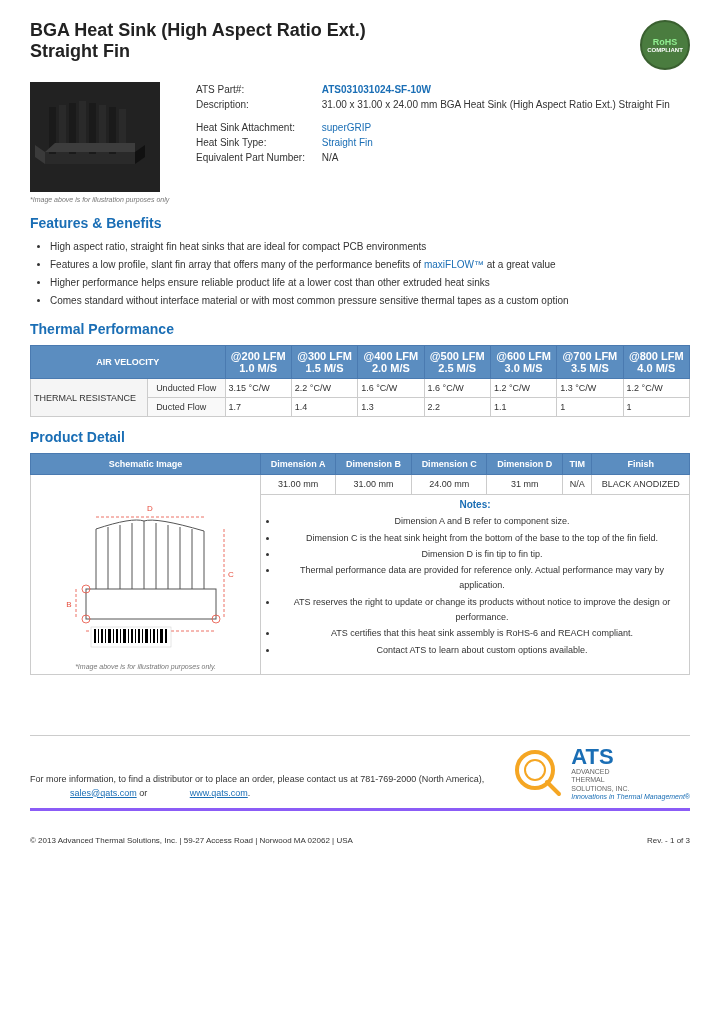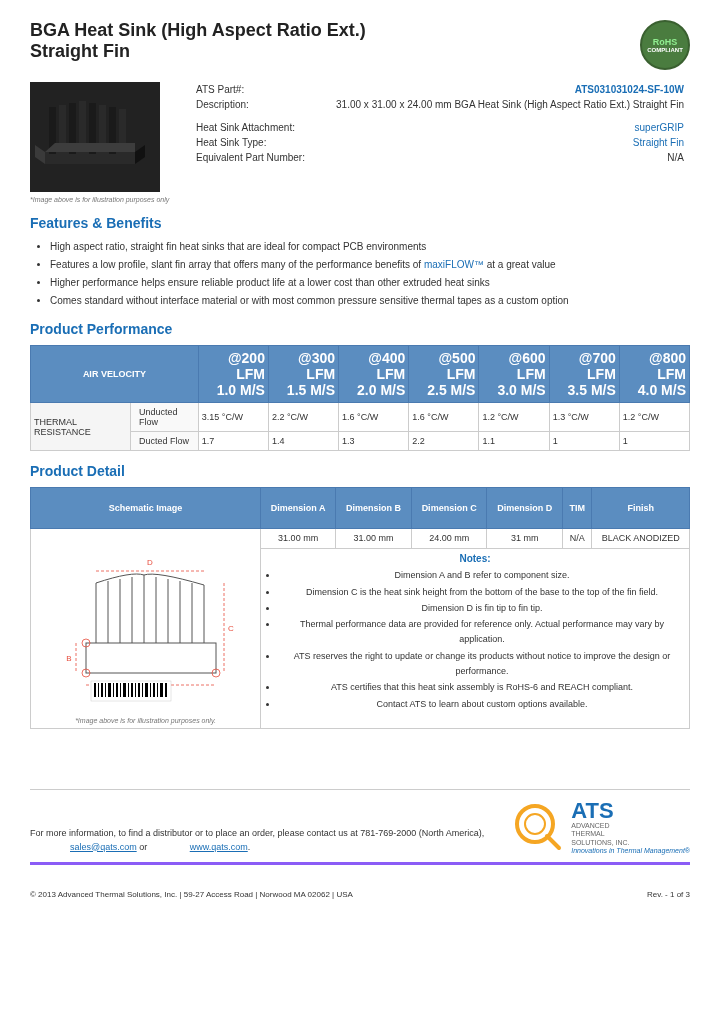--- a/index.html
+++ b/index.html
@@ -89,21 +89,20 @@
       font-size: 10px;
       vertical-align: top;
     }
     .spec-label {
       color: #333;
       white-space: nowrap;
       font-weight: normal;
     }
     .spec-value {
       color: #333;
-      text-align: right;
     }
     .spec-value a, .spec-link {
       color: #1a6eb5;
       text-decoration: none;
     }
     .spec-divider {
       height: 8px;
     }
     
     .section-header {
@@ -126,23 +125,23 @@
     }
     
     .thermal-table {
       width: 100%;
       border-collapse: collapse;
       margin-top: 6px;
     }
     .thermal-table th {
       background: #5b8dc0;
       color: white;
-      text-align: right;
+      text-align: center;
       padding: 4px 3px;
-      font-size: 14px;
+      font-size: 11px;
       border: 1px solid #4a7ab0;
     }
     .thermal-table td {
       border: 1px solid #ccc;
       text-align: left;
       padding: 4px 3px;
       font-size: 9px;
     }
     .thermal-table .row-label {
       text-align: left;
@@ -167,21 +166,21 @@
     
     .detail-table {
       width: 100%;
       border-collapse: collapse;
       margin-top: 6px;
     }
     .detail-table th {
       background: #5b8dc0;
       color: white;
       text-align: center;
-      padding: 15px 4px;
+      padding: 5px 4px;
       font-size: 9px;
       border: 1px solid #4a7ab0;
     }
     .detail-table td {
       border: 1px solid #ccc;
       text-align: center;
       padding: 4px 3px;
       font-size: 9px;
       vertical-align: top;
     }
@@ -336,21 +335,21 @@
   </div>
 
   <div class="section-header">Features &amp; Benefits</div>
   <ul class="features-list">
     <li><span>High aspect ratio, straight fin heat sinks that are ideal for compact PCB environments</span></li>
     <li>Features a low profile, slant fin array that offers many of the performance benefits of <span class="highlight-link">maxiFLOW™</span> at a great value</li>
     <li><span>Higher performance helps ensure reliable product life at a lower cost than other extruded heat sinks</span></li>
     <li><span>Comes standard without interface material or with most common pressure sensitive thermal tapes as a custom option</span></li>
   </ul>
 
-  <div class="section-header">Product Performance</div>
+  <div class="section-header">Thermal Performance</div>
   <table class="thermal-table">
     <thead>
       <tr>
         <th colspan="2" class="air-velocity-header">AIR VELOCITY</th>
         <th>
           <span>@200 LFM</span><br>
           <span>1.0 M/S</span>
         </th>
         <th>
           <span>@300 LFM</span><br>

